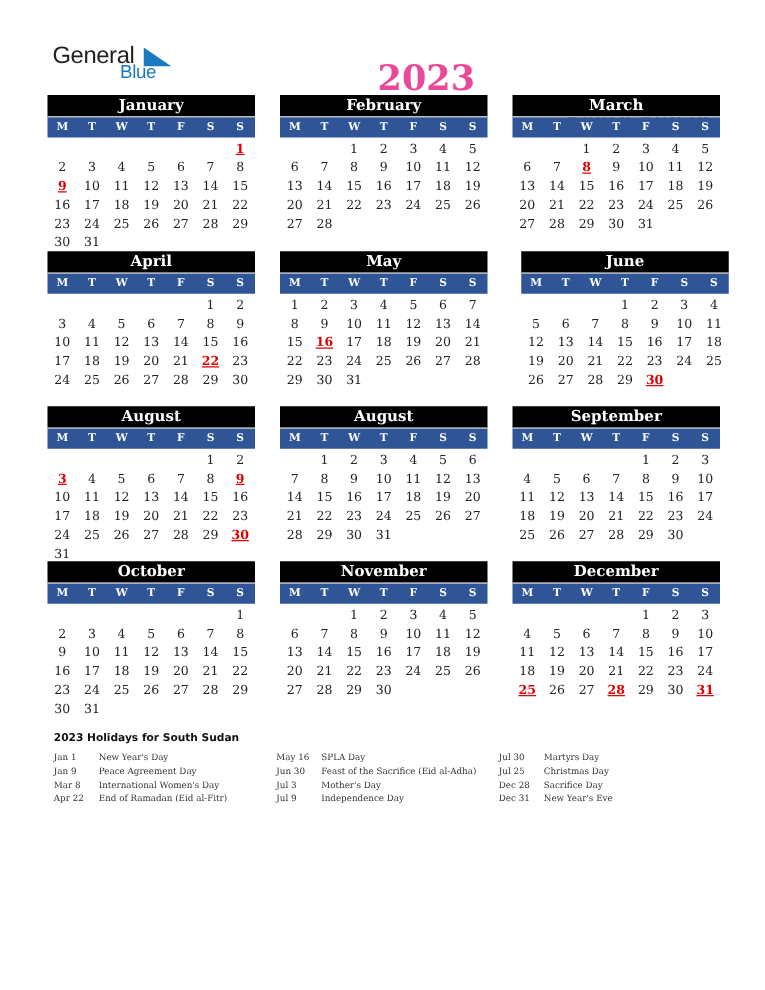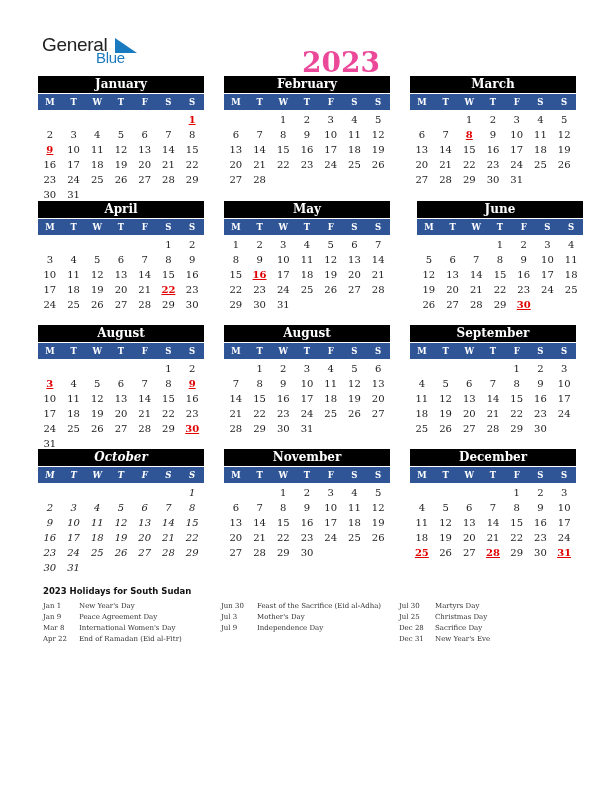--- a/index.html
+++ b/index.html
@@ -455,21 +455,21 @@
         <span>23</span>
         <span>24</span>
         <span>25</span>
         <span>26</span>
         <span>27</span>
         <span>28</span>
         <span>29</span>
         <span>30</span>
       </div>
     </div>
-    <div class="month" style="left: 38px; top: 449px; font-style: italic;">
+    <div class="month" style="left: 38px; top: 449px;">
       <div class="mname">October</div>
       <div class="dow">
         <span>M</span>
         <span>T</span>
         <span>W</span>
         <span>T</span>
         <span>F</span>
         <span>S</span>
         <span>S</span>
       </div>
@@ -626,20 +626,24 @@
           <span class="d">Mar 8</span>
           <span>International Women's Day</span>
         </div>
         <div class="row">
           <span class="d">Apr 22</span>
           <span>End of Ramadan (Eid al-Fitr)</span>
         </div>
       </div>
       <div>
         <div class="row">
+          <span class="d">May 16</span>
+          <span>SPLA Day</span>
+        </div>
+        <div class="row">
           <span class="d">Jun 30</span>
           <span>Feast of the Sacrifice (Eid al-Adha)</span>
         </div>
         <div class="row">
           <span class="d">Jul 3</span>
           <span>Mother's Day</span>
         </div>
         <div class="row">
           <span class="d">Jul 9</span>
           <span>Independence Day</span>

